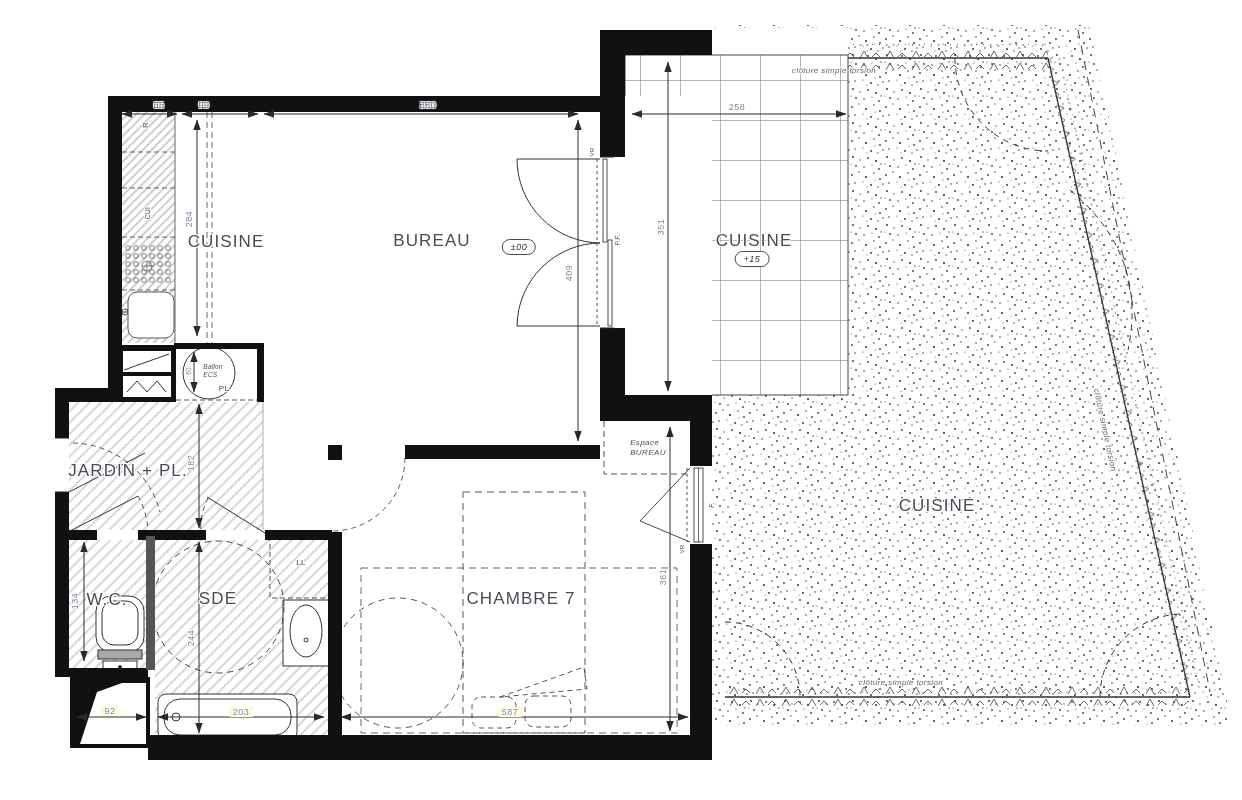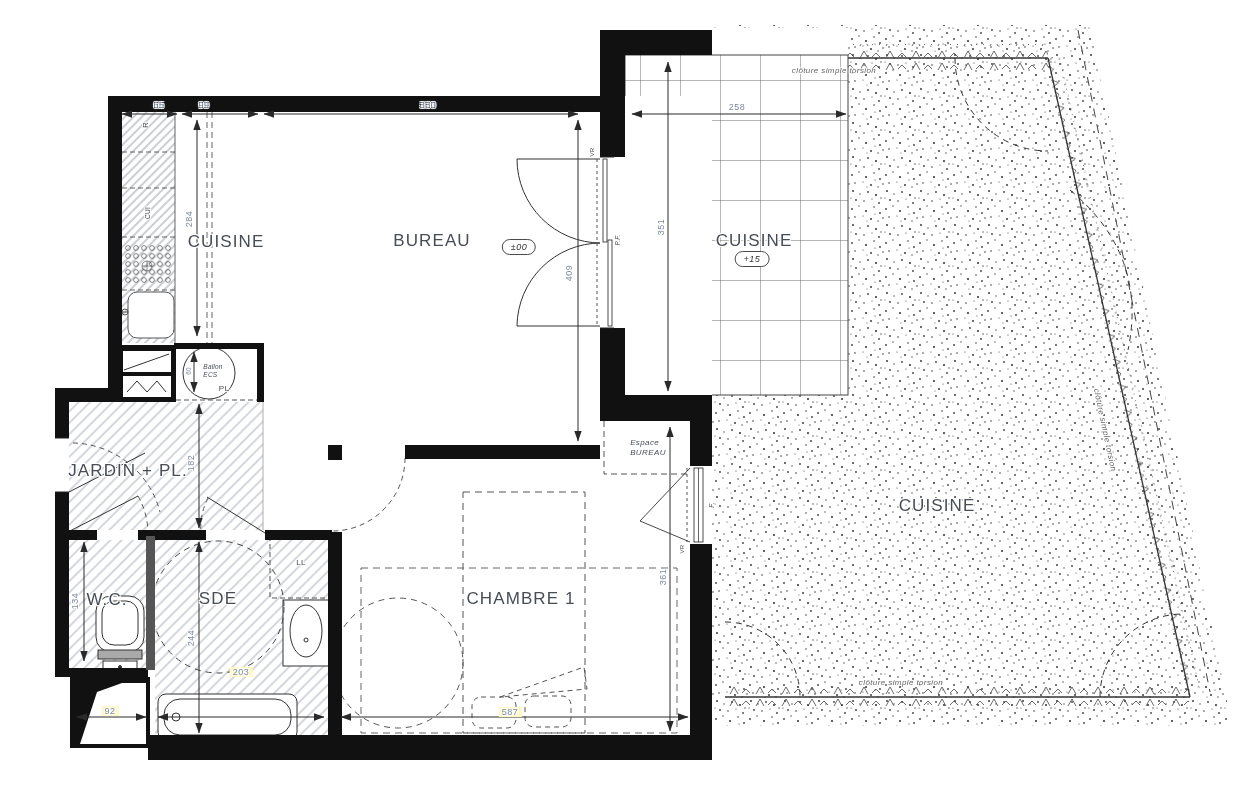--- a/index.html
+++ b/index.html
@@ -302,31 +302,31 @@
 <span class="lbl dim" style="left:737px;top:107px">258</span>
 <span class="lbl dim rot" style="left:189px;top:219px">284</span>
 <span class="lbl dim rot" style="left:569px;top:273px">409</span>
 <span class="lbl dim rot" style="left:661px;top:227px">351</span>
 <span class="lbl dim rot" style="left:663px;top:577px">361</span>
 <span class="lbl dim bg" style="left:510px;top:712px">587</span>
 <span class="lbl dim rot" style="left:191px;top:463px">182</span>
 <span class="lbl dim rot" style="left:191px;top:638px">244</span>
 <span class="lbl dim rot" style="left:75px;top:601px">134</span>
 <span class="lbl dim bg" style="left:110px;top:711px">92</span>
-<span class="lbl dim bg" style="left:241px;top:672px">203</span>
+<span class="lbl dim bg" style="left:241px;top:712px">203</span>
 <span class="lbl dim rot xs" style="left:188px;top:371px">60</span>
 
 <span class="lbl" style="left:226px;top:242px">CUISINE</span>
 <span class="lbl" style="left:432px;top:241px">BUREAU</span>
 <span class="lbl" style="left:754px;top:241px">CUISINE</span>
 <span class="lbl" style="left:937px;top:506px">CUISINE</span>
 <span class="lbl" style="left:128px;top:471px">JARDIN + PL.</span>
 <span class="lbl" style="left:107px;top:600px">W.C.</span>
 <span class="lbl" style="left:218px;top:599px">SDE</span>
-<span class="lbl" style="left:521px;top:599px">CHAMBRE 1</span>
+<span class="lbl" style="left:521px;top:599px">CHAMBRE 7</span>
 <span class="lbl sm it pre" style="left:648px;top:448px">Espace
 BUREAU</span>
 
 <span class="lbl pill" style="left:519px;top:247px">±00</span>
 <span class="lbl pill" style="left:752px;top:259px">+15</span>
 
 <span class="lbl xs it pre" style="left:213px;top:371px">Ballon
 ECS</span>
 <span class="lbl sm" style="left:224px;top:388px">PL</span>
 <span class="lbl sm" style="left:301px;top:562px">LL</span>

